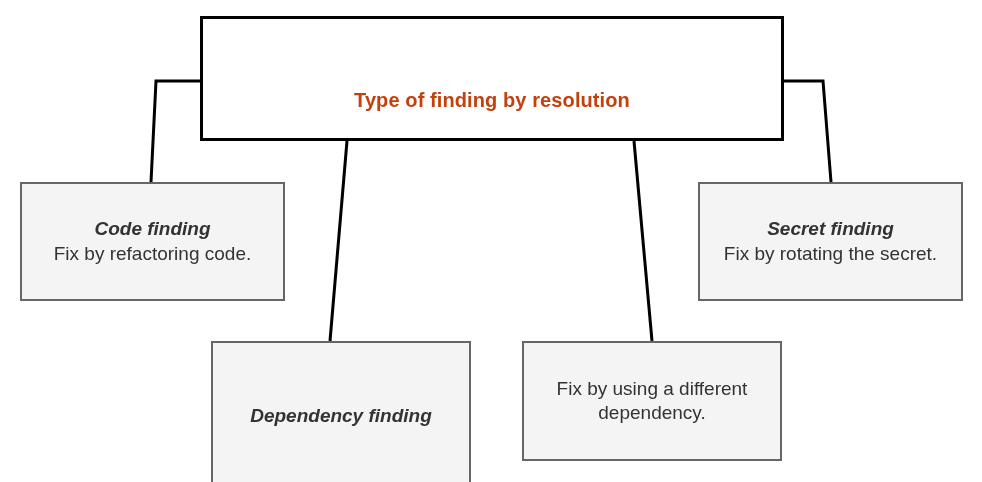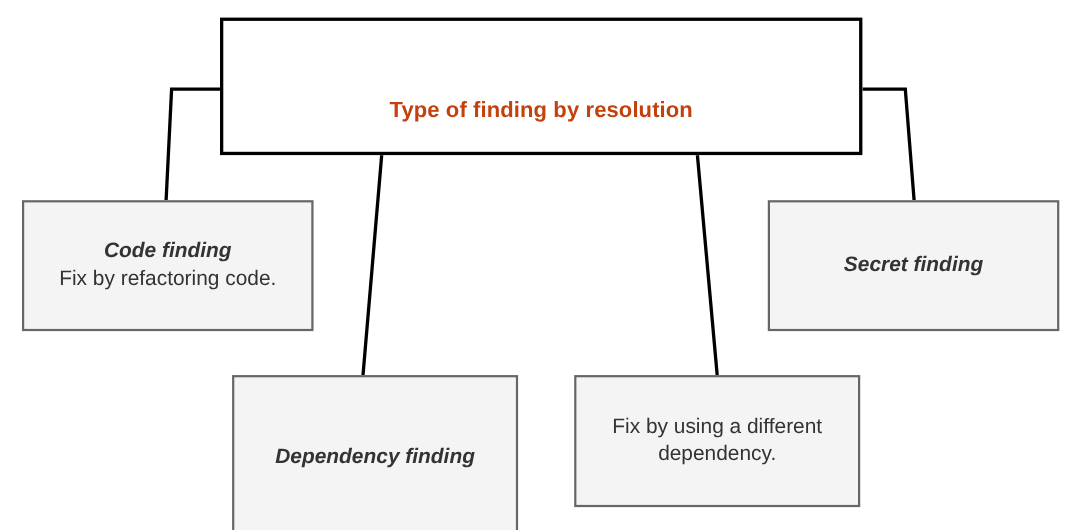--- a/index.html
+++ b/index.html
@@ -126,15 +126,16 @@
   <div class="node node-child node-dependency">
     <div class="node-title">Dependency finding</div>
   </div>
 
   <div class="node node-child node-license">
     <div class="node-desc">Fix by using a different dependency.</div>
   </div>
 
   <div class="node node-child node-secret">
     <div class="node-title">Secret finding</div>
+    <div class="node-desc">Fix by rotating the secret.</div>
   </div>
 
 </div>
 
 </body></html>

